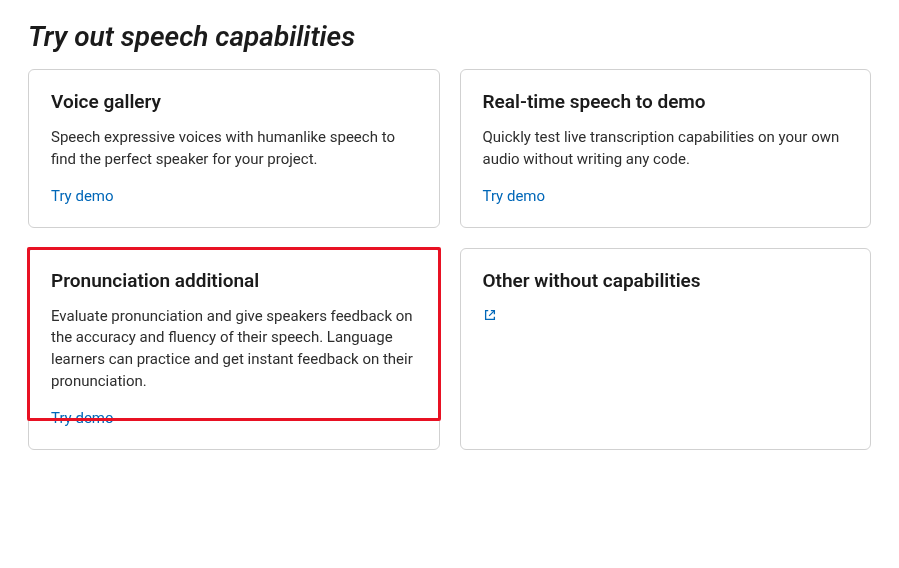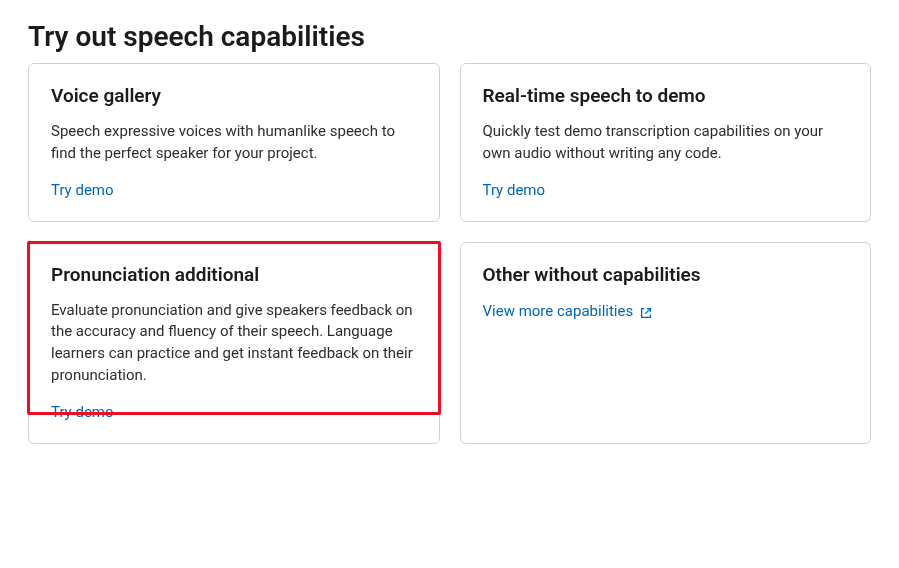--- a/index.html
+++ b/index.html
@@ -10,21 +10,22 @@
     body {
       font-family: "Segoe UI", -apple-system, BlinkMacSystemFont, Roboto, "Helvetica Neue", sans-serif;
       background: #ffffff;
       color: #242424;
       padding: 20px 28px;
     }
     .page-title {
       font-size: 28px;
       font-weight: 600;
       color: #1b1b1b;
-      margin-bottom: 10px;
+      margin-bottom: 16px;
+      font-style: italic;
     }
     .card-grid {
       display: grid;
       grid-template-columns: 1fr 1fr;
       gap: 20px;
       max-width: 870px;
     }
     .card {
       border: 1px solid #d1d1d1;
       border-radius: 6px;
@@ -83,39 +84,38 @@
   <div class="card">
     <div class="card-title">Voice gallery</div>
     <div class="card-desc">Speech expressive voices with humanlike speech to find the perfect speaker for your project.</div>
     <a class="card-link">
       <span>Try demo</span>
     </a>
   </div>
 
   <div class="card">
     <div class="card-title">Real-time speech to demo</div>
-    <div class="card-desc">Quickly test demo transcription capabilities on your own audio without writing any code.</div>
+    <div class="card-desc">Quickly test live transcription capabilities on your own audio without writing any code.</div>
     <a class="card-link">
       <span>Try demo</span>
     </a>
   </div>
 
   <div class="card">
     <div class="highlight-box" style="top:-2px; left:-2px; right:-2px; height:174px;"></div>
     <div class="card-title">Pronunciation additional</div>
     <div class="card-desc">Evaluate pronunciation and give speakers feedback on the accuracy and fluency of their speech. Language learners can practice and get instant feedback on their pronunciation.</div>
     <a class="card-link">
       <span>Try demo</span>
     </a>
   </div>
 
   <div class="card">
     <div class="card-title">Other without capabilities</div>
     <a class="card-link">
-      <span>View more capabilities</span>
       <span class="ext-icon">
         <svg viewBox="0 0 16 16">
           <path d="M6 3 H3 V13 H13 V10"></path>
           <path d="M9 3 H13 V7"></path>
           <path d="M13 3 L7 9"></path>
         </svg>
       </span>
     </a>
   </div>
 

